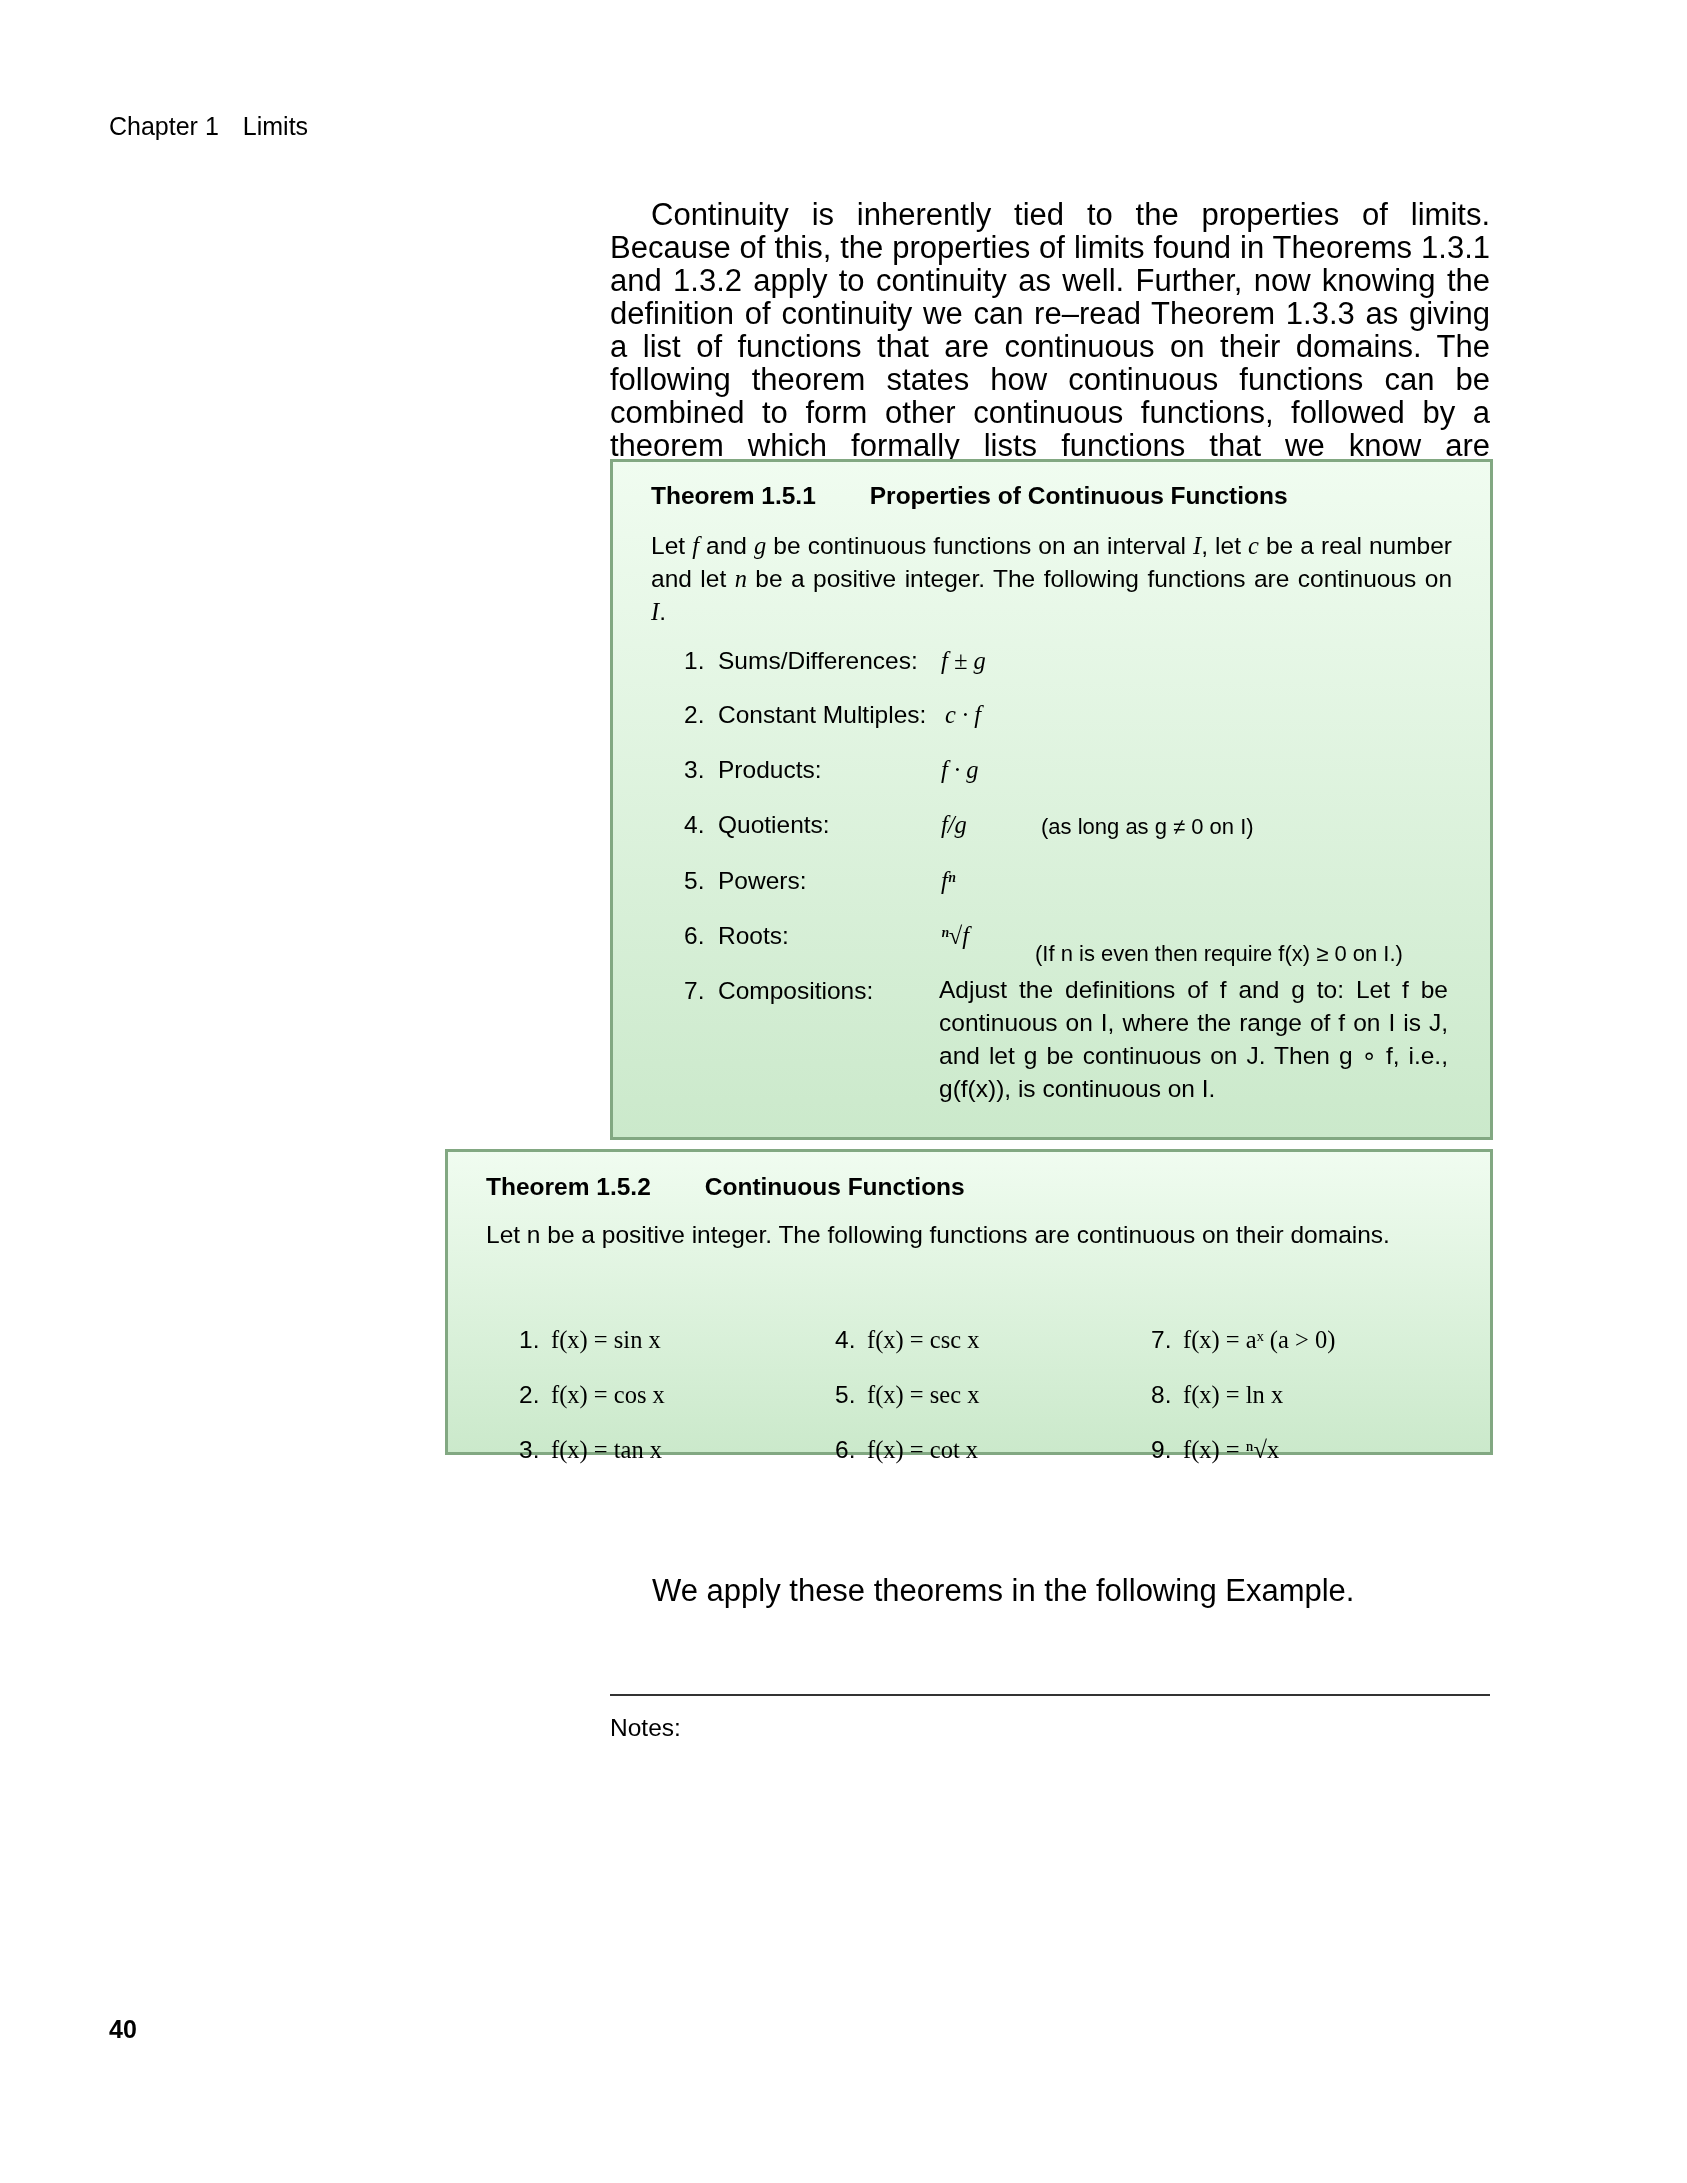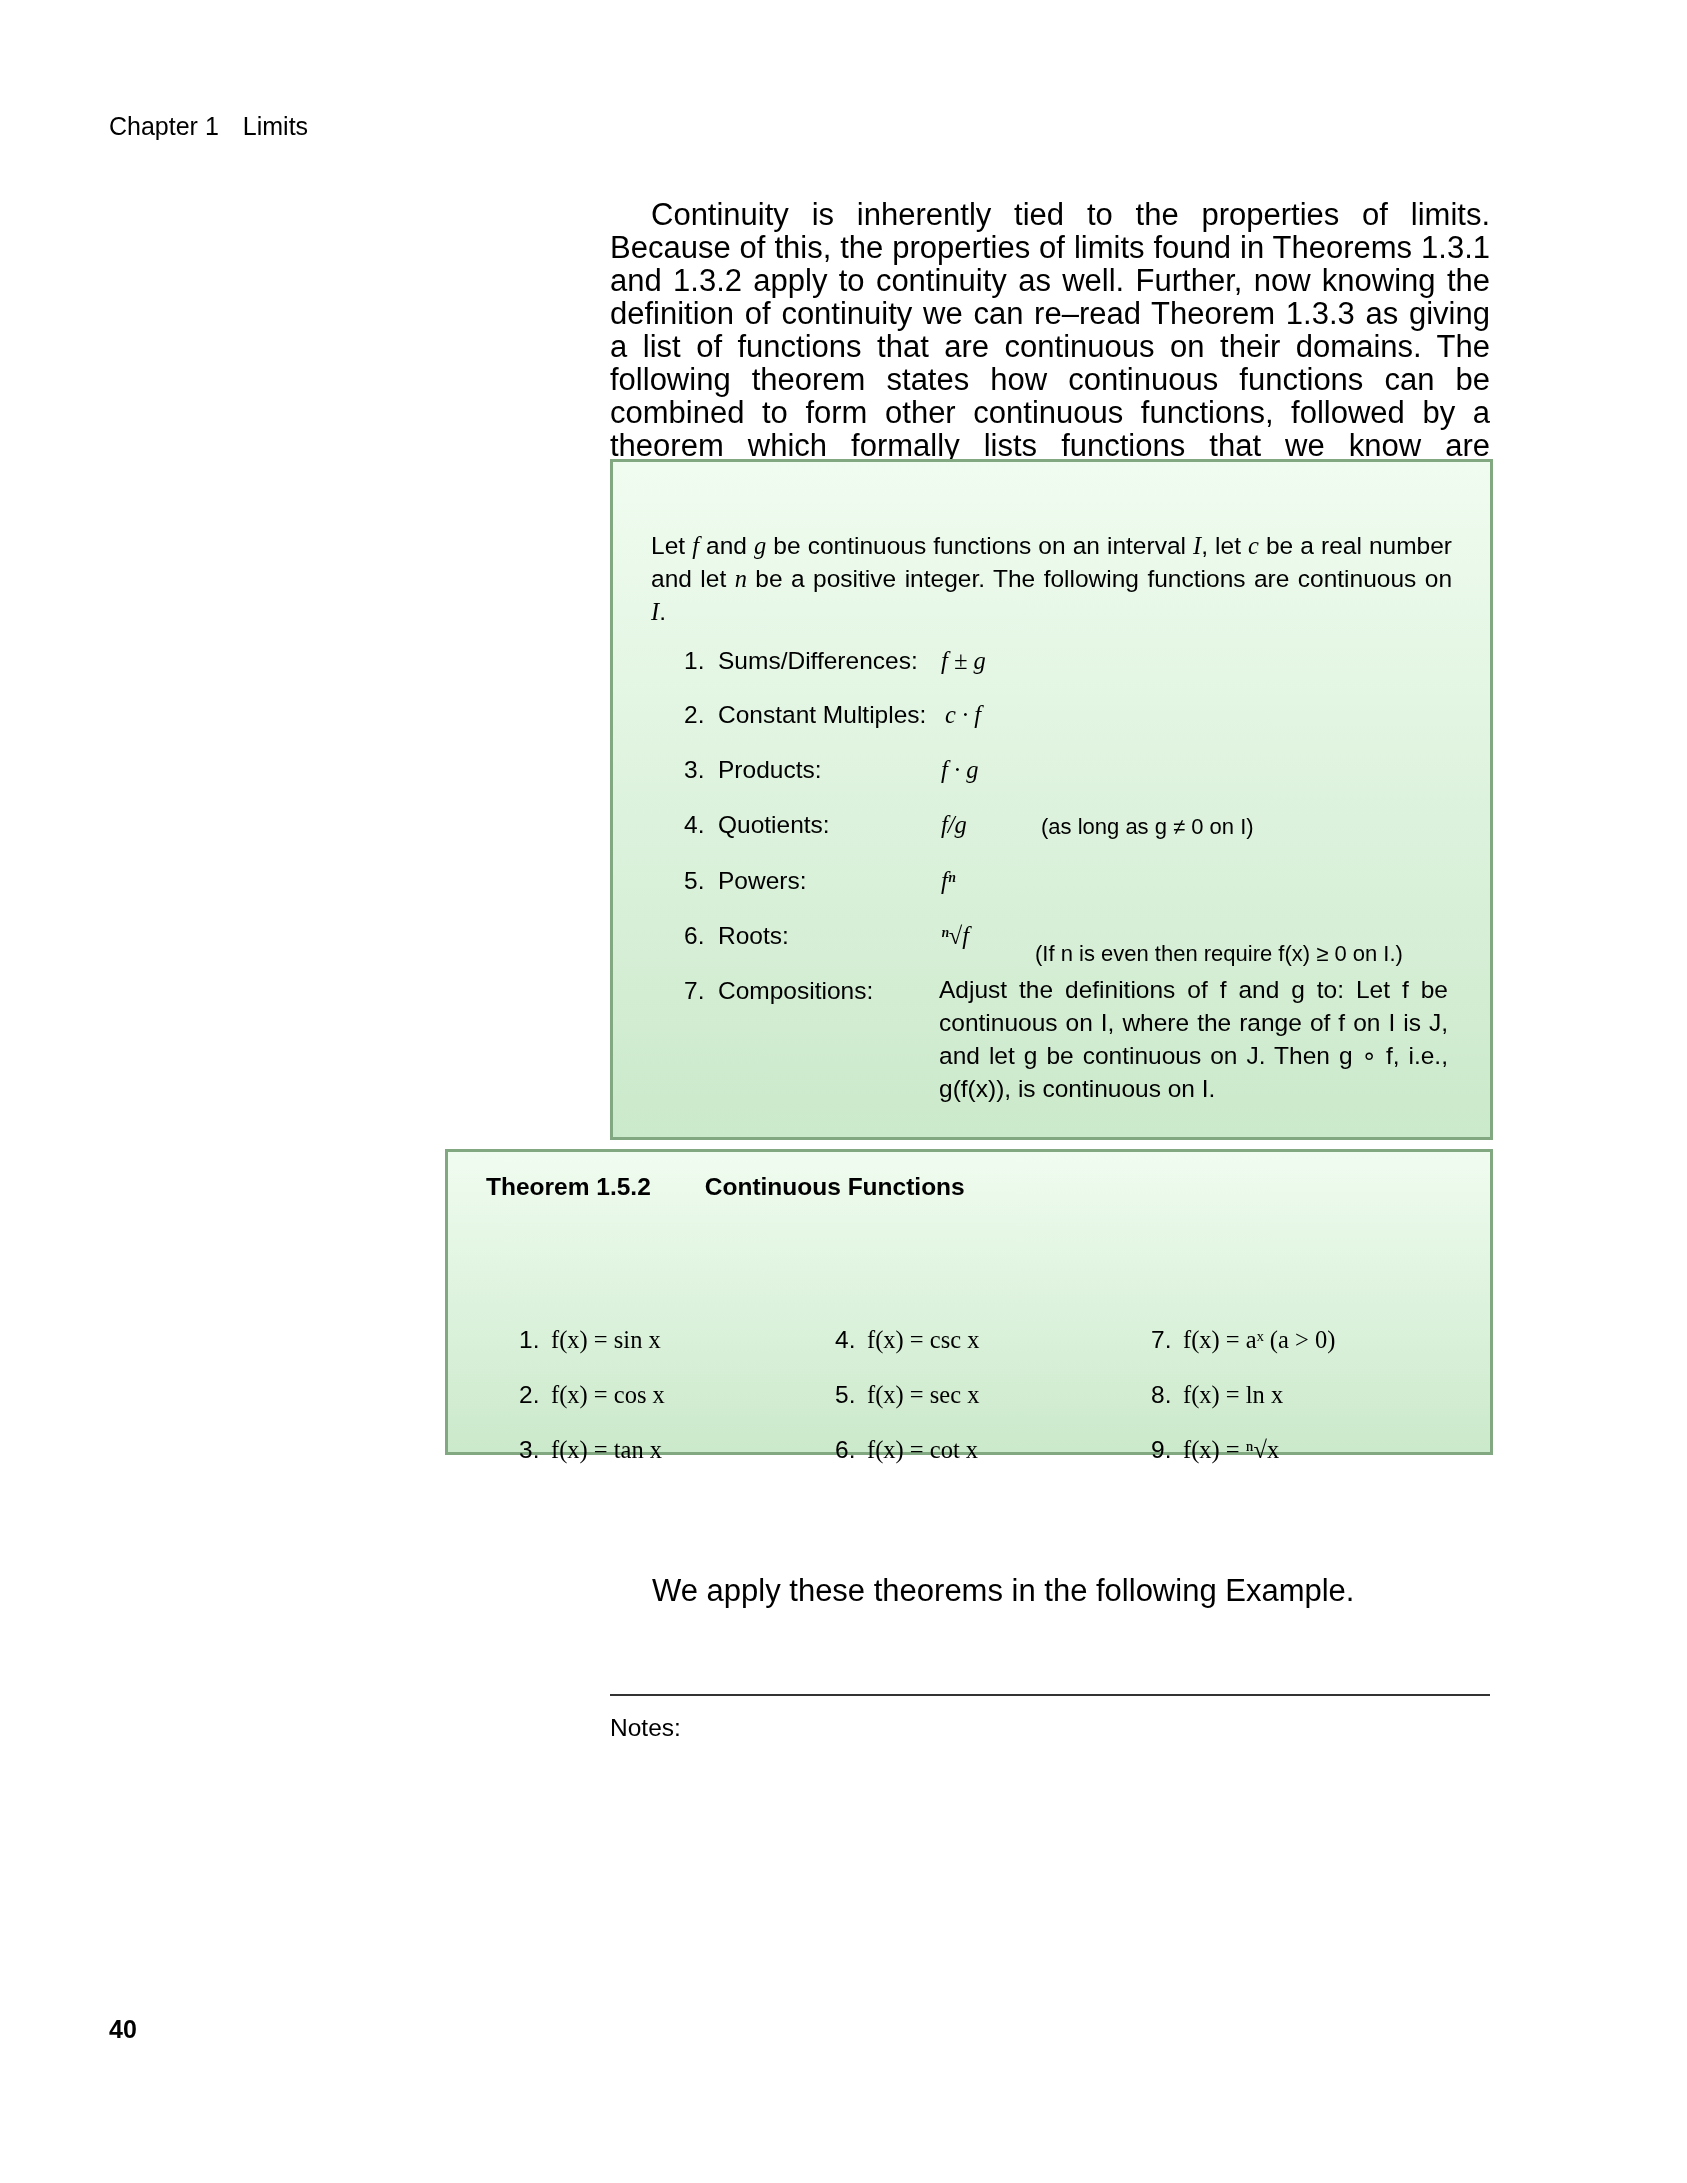--- a/index.html
+++ b/index.html
@@ -55,20 +55,23 @@
 
 <div class="abs running-head">
   <span>Chapter 1</span><span class="sep"></span><span>Limits</span>
 </div>
 
 <div class="abs body-text para1">
   <span class="indent"></span><span>Continuity is inherently tied to the properties of limits.  Because of this, the properties of limits found in Theorems 1.3.1 and 1.3.2 apply to continuity as well. Further, now knowing the definition of continuity we can re–read Theorem 1.3.3 as giving a list of functions that are continuous on their domains.  The following theorem states how continuous functions can be combined to form other continuous functions, followed by a theorem which formally lists functions that we know are continuous on their domains.</span>
 </div>
 
 <div class="abs thm-box thm1">
+  <div class="thm-title" style="left:38px; top:20px;">
+    <span class="num">Theorem 1.5.1</span><span class="name">Properties of Continuous Functions</span>
+  </div>
   <div class="thm-text" style="left:38px; top:67px; width:801px; text-align:justify;">
     <span>Let </span><span class="i">f</span><span> and </span><span class="i">g</span><span> be continuous functions on an interval </span><span class="i">I</span><span>, let </span><span class="i">c</span><span> be a real number and let </span><span class="i">n</span><span> be a positive integer.  The following functions are continuous on </span><span class="i">I</span><span>.</span>
   </div>
 
   <div class="prop-row" style="left:71px; top:185px;">
     <span class="n">1.</span>
     <span class="lab">Sums/Differences:</span>
     <span class="expr i">f ± g</span>
   </div>
   <div class="prop-row" style="left:71px; top:239px;">
@@ -102,20 +105,21 @@
     <span class="n">7.</span>
     <span class="lab">Compositions:</span>
     <div class="comp-text" style="top:-4px;">Adjust the definitions of f and g to: Let f be continuous on I, where the range of f on I is J, and let g be continuous on J. Then g ∘ f, i.e., g(f(x)), is continuous on I.</div>
   </div>
 </div>
 
 <div class="abs thm-box thm2">
   <div class="thm-title" style="left:38px; top:21px;">
     <span class="num">Theorem 1.5.2</span><span class="name">Continuous Functions</span>
   </div>
+  <div class="thm-text" style="left:38px; top:66px; width:979px;">Let n be a positive integer. The following functions are continuous on their domains.</div>
 
   <div class="fn-item" style="left:71px; top:130px;"><span class="n">1.</span><span class="math">f(x) = sin x</span></div>
   <div class="fn-item" style="left:71px; top:185px;"><span class="n">2.</span><span class="math">f(x) = cos x</span></div>
   <div class="fn-item" style="left:71px; top:240px;"><span class="n">3.</span><span class="math">f(x) = tan x</span></div>
 
   <div class="fn-item" style="left:387px; top:130px;"><span class="n">4.</span><span class="math">f(x) = csc x</span></div>
   <div class="fn-item" style="left:387px; top:185px;"><span class="n">5.</span><span class="math">f(x) = sec x</span></div>
   <div class="fn-item" style="left:387px; top:240px;"><span class="n">6.</span><span class="math">f(x) = cot x</span></div>
 
   <div class="fn-item" style="left:703px; top:130px;"><span class="n">7.</span><span class="math">f(x) = aˣ (a &gt; 0)</span></div>

